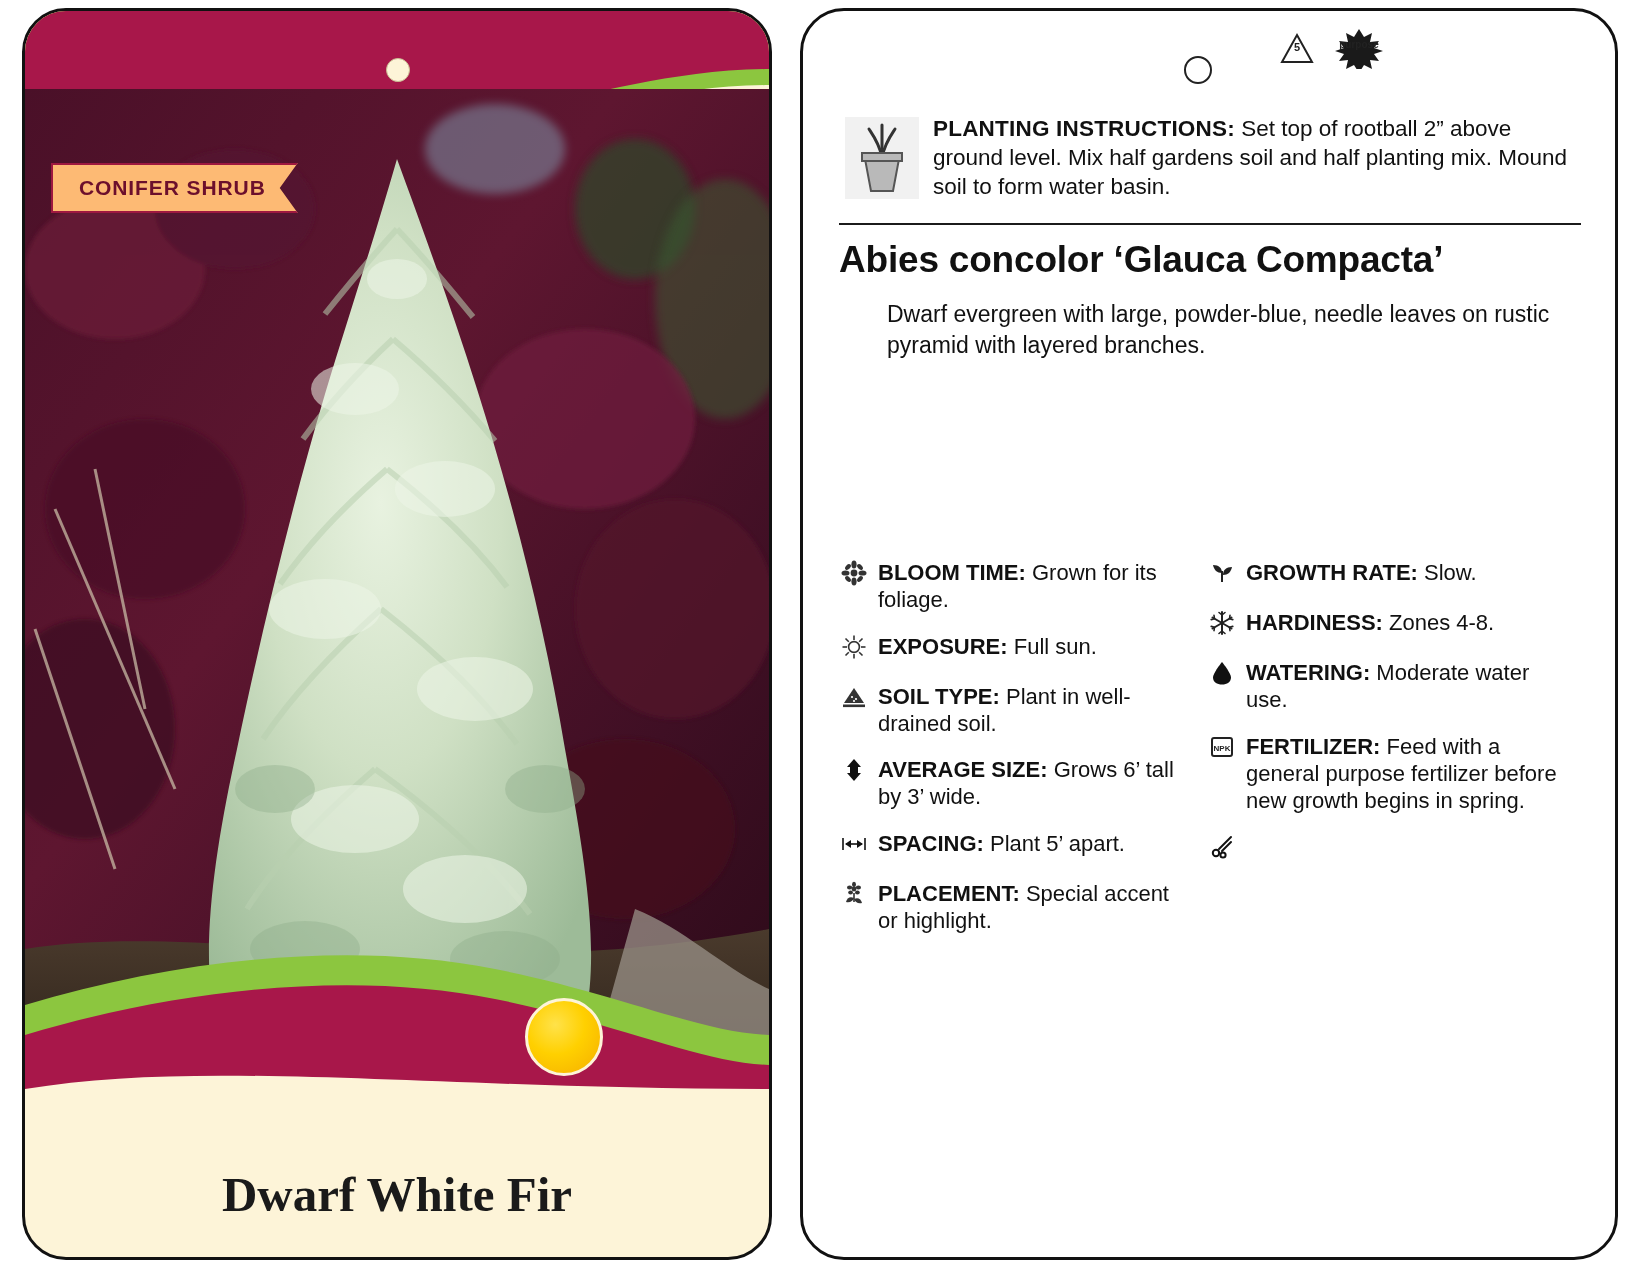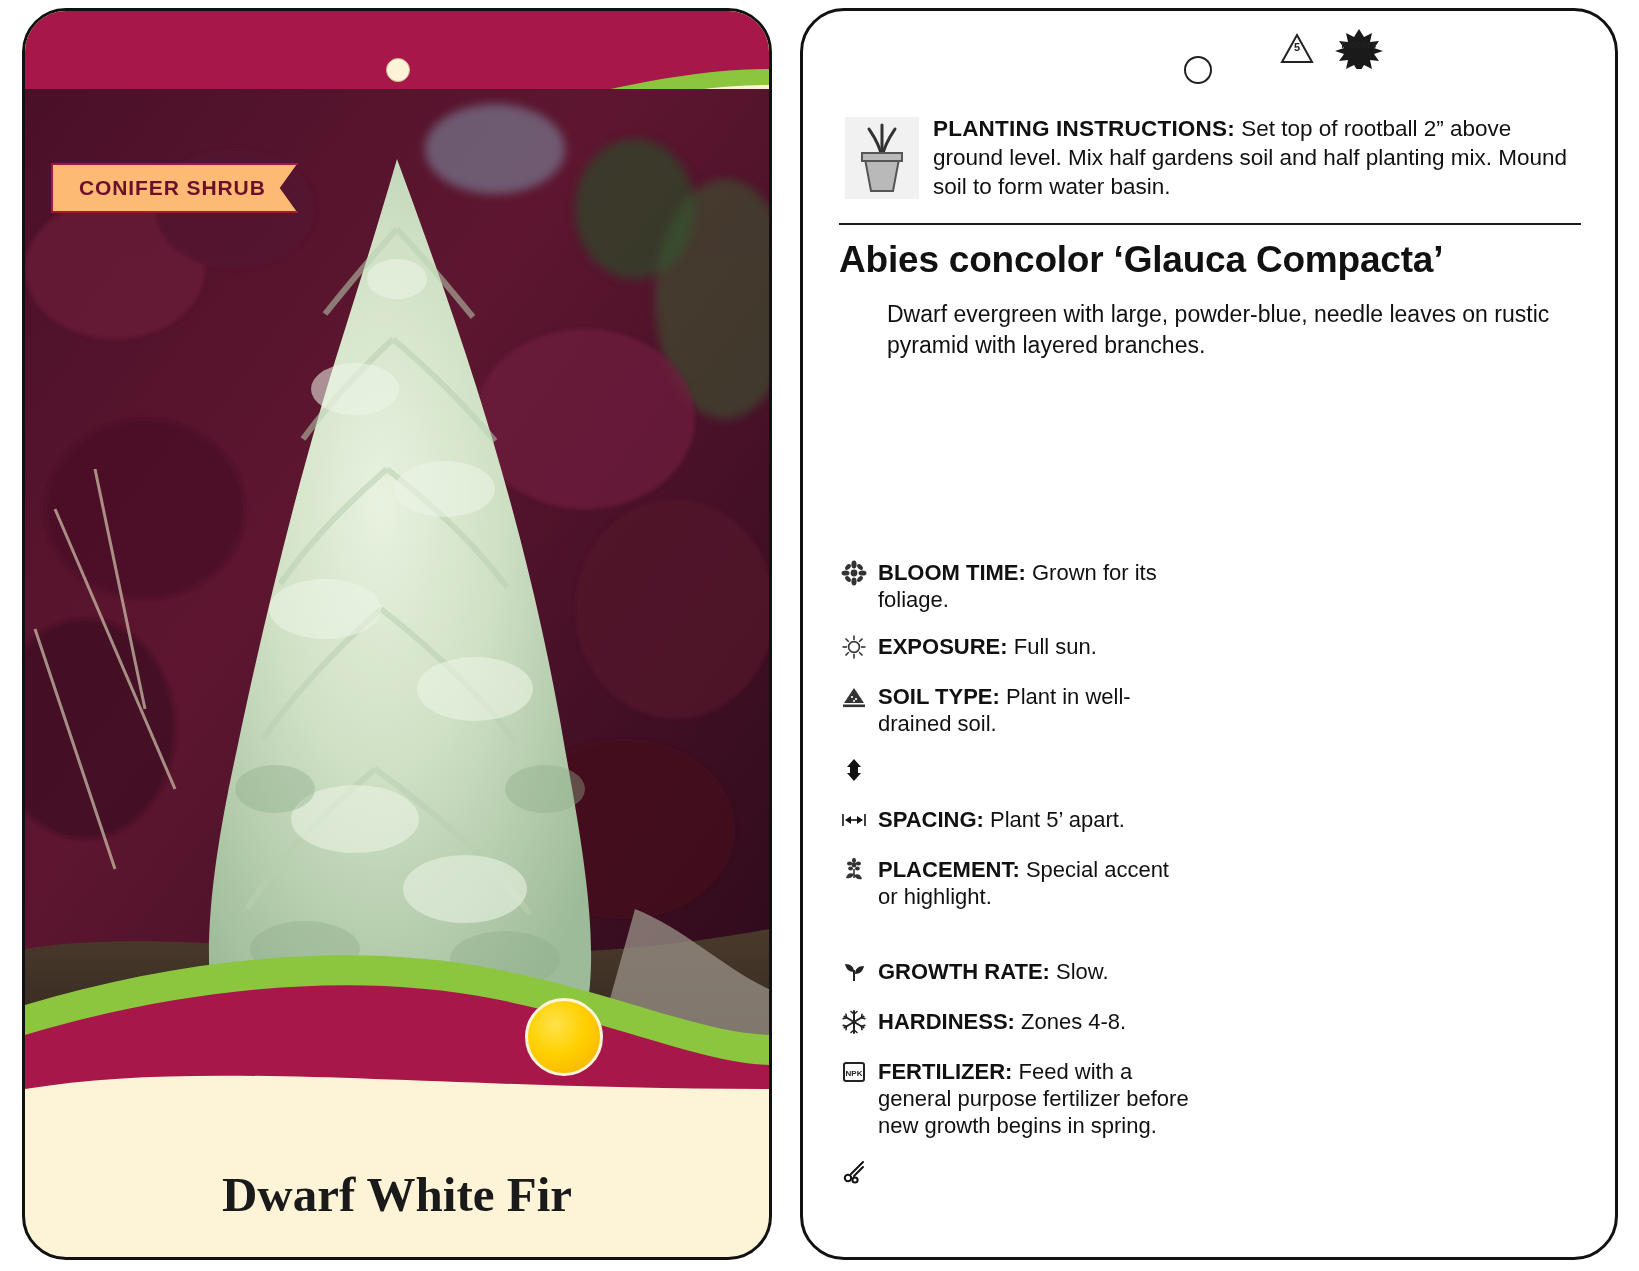--- a/index.html
+++ b/index.html
@@ -219,21 +219,20 @@
   }
 
   
   .cols {
     position: absolute;
     left: 36px;
     top: 548px;
     width: 752px;
     display: flex;
     gap: 28px;
-    flex-direction: column;
   }
   .col { width: 340px; }
   .col.right { width: 356px; }
   .fact {
     display: flex;
     gap: 9px;
     margin-bottom: 19px;
     align-items: flex-start;
   }
   .fact .ico {
@@ -379,21 +378,21 @@
           <path d="M18 3 L33 30 L3 30 Z" fill="none" stroke="#222" stroke-width="2"></path>
         </svg>
         <div class="recycle-num">5</div>
       </div>
       <div class="macore-wrap">
         <svg width="56" height="40" viewBox="0 0 56 40">
           <g fill="#1a1a1a">
             <path d="M28 0 L33 8 L41 4 L39 13 L48 12 L43 19 L52 22 L43 25 L48 32 L39 31 L41 40 L33 36 L28 44 L23 36 L15 40 L17 31 L8 32 L13 25 L4 22 L13 19 L8 12 L17 13 L15 4 L23 8 Z"></path>
           </g>
         </svg>
-        <div class="macore-text">macore</div>
+        <div class="macore-text">purpose</div>
       </div>
     </div>
 
     <div class="planting">
       <div class="pot-icon">
         <svg width="78" height="86" viewBox="0 0 78 86">
           <rect x="2" y="2" width="74" height="82" fill="#f1f1f1"></rect>
           <g stroke="#333" stroke-width="3" fill="none" stroke-linecap="round">
             <path d="M39 42 C36 28 30 20 26 14"></path>
             <path d="M39 42 C39 26 39 18 39 10"></path>
@@ -475,20 +474,21 @@
         <div class="fact">
           <div class="ico">
             <svg width="26" height="26" viewBox="0 0 26 26">
               <g fill="#111">
                 <path d="M13 2 L20 10 L6 10 Z"></path>
                 <path d="M13 24 L20 16 L6 16 Z"></path>
                 <rect x="9" y="10" width="8" height="6"></rect>
               </g>
             </svg>
           </div>
+          <div class="txt"><b>AVERAGE SIZE:</b><span> Grows 6’ tall by 3’ wide.</span></div>
         </div>
 
         <div class="fact">
           <div class="ico">
             <svg width="26" height="26" viewBox="0 0 26 26">
               <g fill="#111" stroke="#111" stroke-width="1.6">
                 <line x1="2" y1="7" x2="2" y2="19"></line>
                 <line x1="24" y1="7" x2="24" y2="19"></line>
                 <line x1="5" y1="13" x2="21" y2="13"></line>
               </g>
@@ -549,20 +549,28 @@
                 <path d="M5.5 8.8 L5 5.4 M5.5 8.8 L2.2 9.6"></path>
                 <path d="M20.5 17.2 L21 20.6 M20.5 17.2 L23.8 16.4"></path>
                 <path d="M5.5 17.2 L2.2 16.4 M5.5 17.2 L5 20.6"></path>
                 <path d="M20.5 8.8 L23.8 9.6 M20.5 8.8 L21 5.4"></path>
               </g>
             </svg>
           </div>
           <div class="txt"><b>HARDINESS:</b><span> Zones 4-8.</span></div>
         </div>
 
+        <div class="fact">
+          <div class="ico">
+            <svg width="26" height="26" viewBox="0 0 26 26">
+              <path d="M13 2 C13 2 4 13 4 17.6 C4 22 8 24.6 13 24.6 C18 24.6 22 22 22 17.6 C22 13 13 2 13 2 Z" fill="#111"></path>
+            </svg>
+          </div>
+          <div class="txt"><b>WATERING:</b><span> Moderate water use.</span></div>
+        </div>
 
         <div class="fact">
           <div class="ico">
             <svg width="26" height="26" viewBox="0 0 26 26">
               <rect x="3" y="4" width="20" height="18" rx="2" fill="none" stroke="#222" stroke-width="2"></rect>
               <text x="13" y="16.5" font-size="8" font-family="Liberation Sans, sans-serif" font-weight="bold" text-anchor="middle" fill="#222">NPK</text>
             </svg>
           </div>
           <div class="txt"><b>FERTILIZER:</b><span> Feed with a general purpose fertilizer before new growth begins in spring.</span></div>
         </div>

